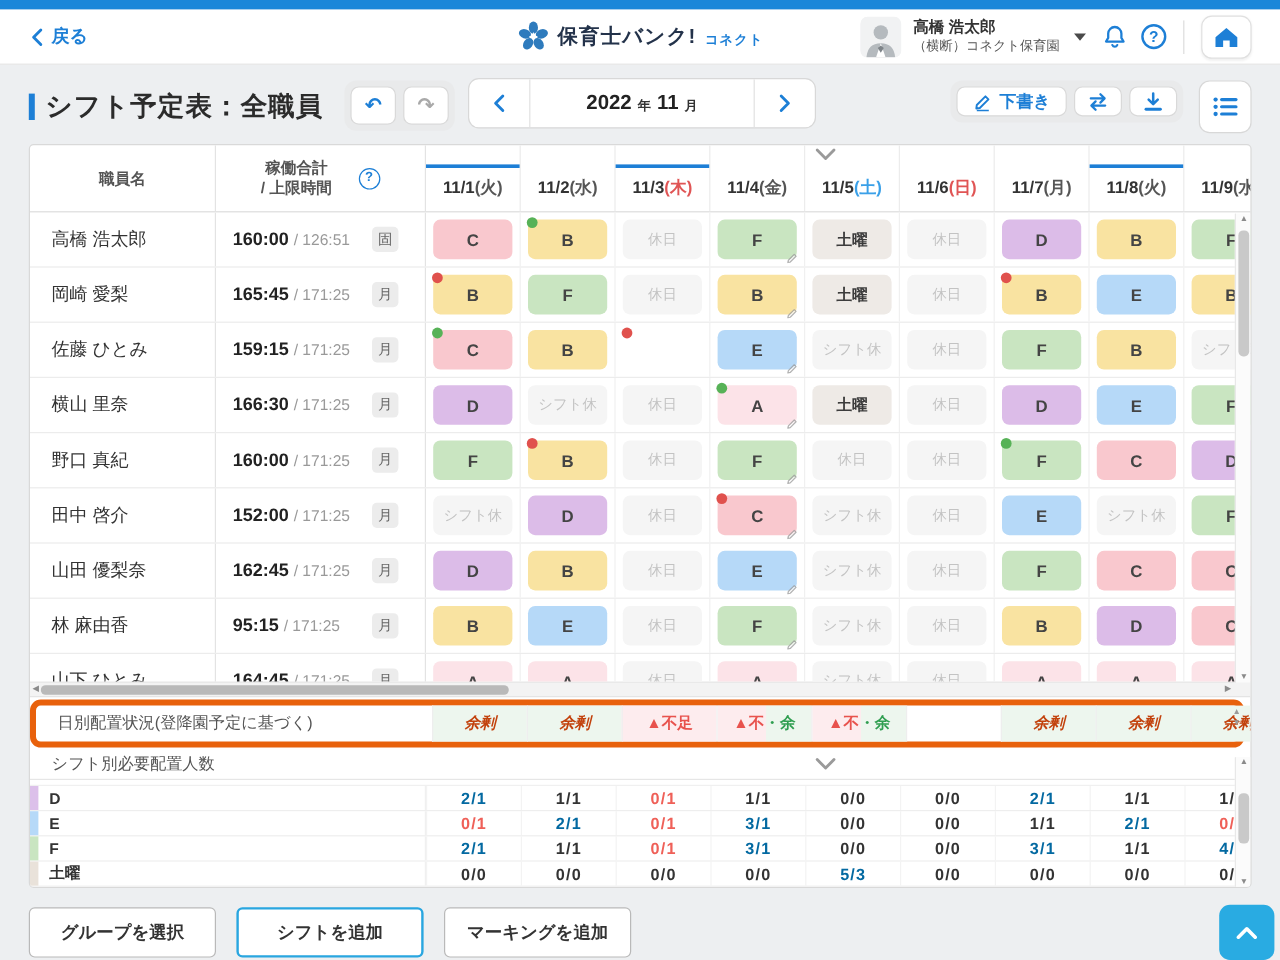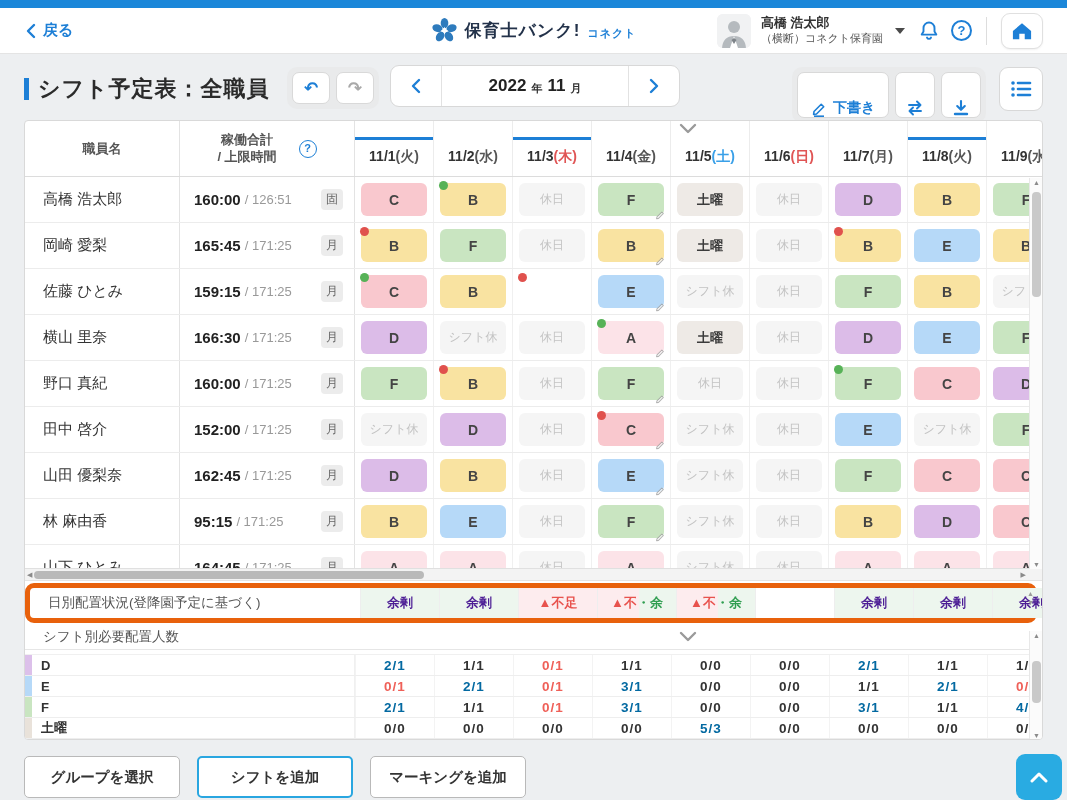--- a/index.html
+++ b/index.html
@@ -40,21 +40,21 @@
   .undoredo .gbtn { width:38px; height:32px; font-size:17px; font-weight:bold; }
   .undo { color:#1d7fd6; } .redo { color:#a9a9a9; }
   .datenav { position:absolute; left:390px; top:11px; width:290px; height:42px; background:#fff;
              border:1px solid #d8d8d8; border-radius:9px; display:flex; overflow:hidden; }
   .datenav .nav { width:50px; display:flex; align-items:center; justify-content:center; cursor:pointer; }
   .datenav .lab { flex:1; border-left:1px solid #e2e2e2; border-right:1px solid #e2e2e2;
                   display:flex; align-items:center; justify-content:center; gap:5px; }
   .ym { font-size:17px; font-weight:bold; color:#222; }
   .ymu { font-size:11px; font-weight:bold; color:#333; margin-top:4px; }
   .righttools { left:792px; top:13px; }
-  .righttools .gbtn { height:46px;align-items:flex-end; }
+  .righttools .gbtn { height:25px; }
   .draftbtn { padding:0 13px; gap:6px; font-size:14px; font-weight:bold; color:#1d7fd6; }
   .sqbtn { width:40px; }
   .listbtn { position:absolute; left:999px; top:13px; width:44px; height:44px; background:#fff;
              border:1px solid #d8d8d8; border-radius:9px; display:flex; align-items:center; justify-content:center; cursor:pointer; }
 
   
   .card { position:absolute; top:120px; left:24px; width:1019px; height:620px; background:#fff;
           border:1px solid #d9d9d9; border-radius:4px; overflow:hidden; }
   .grid { display:grid; grid-template-columns:155px 175px repeat(9,79px); width:1041px; }
   .chev-top { position:absolute; left:648px; top:1px; width:30px; height:14px; z-index:5; }
@@ -66,42 +66,42 @@
   .datecol { border-right:1px solid #ececec; flex-direction:column; justify-content:flex-end;
              padding-bottom:10px; cursor:pointer; }
   .datecol .mark { position:absolute; top:16px; left:0; right:0; height:3px; background:#1d7fd6; }
   .dlab { font-size:14px; font-weight:bold; color:#333; }
   .wt-n { color:#555; } .wt-sat { color:#3aa0e8; } .wt-sun,.wt-hol { color:#e05555; }
 
   .viewport { height:392px; overflow:hidden; position:relative; border-bottom:1px solid #e0e0e0; }
   .srow { height:46px; border-bottom:1px solid #ececec; }
   .ncell { display:flex; align-items:center; padding-left:18px; font-size:15px; color:#333;
            border-right:1px solid #e3e3e3; }
-  .hrs { display:flex; align-items:center; padding:0 11px 0 14px; border-right:1px solid #e3e3e3; gap:4px; }
+  .hrs { display:flex; align-items:center; padding:0 22px 0 14px; border-right:1px solid #e3e3e3; gap:4px; }
   .hrs b { font-size:15px; color:#222; }
   .hrs .lim { font-size:13px; color:#999; flex:1; }
   .badge { font-size:12px; color:#666; background:#ececec; border-radius:4px; padding:2px 5px; }
   .dcell { position:relative; border-right:1px solid #f0f0f0; display:flex; cursor:pointer; }
   .chip { flex:1; margin:6px; border-radius:6px; display:flex; align-items:center; justify-content:center;
           font-size:14px; font-weight:bold; color:#444; }
   .chip.off { background:#f5f5f5; color:#c3c3c3; font-size:12px; font-weight:normal; }
   .chip.sat { background:#eeeae6; color:#3c3c3c; font-size:13px; }
   .dot { position:absolute; width:9px; height:9px; border-radius:50%; top:4px; left:5px; }
   .pen { position:absolute; bottom:1px; right:4px; opacity:.75; }
 
   .hscroll { height:12px; background:#f3f3f3; position:relative; border-bottom:1px solid #e4e4e4; cursor:pointer; }
   .hthumb { position:absolute; left:9px; top:2px; width:390px; height:8px; background:#b9b9b9; border-radius:4px; }
   .harrow { position:absolute; top:0; font-size:7px; color:#8a8a8a; line-height:12px; }
 
   .statuswrap { margin:2px 4px 0 0; border:5px solid #e8610c; border-radius:9px; position:relative; width:1012px; }
   .statusgrid { grid-template-columns:330px repeat(9,79px); height:30px; }
   .stlabel { display:flex; align-items:center; padding-left:18px; font-size:13.5px; color:#555; }
   .scell { display:flex; align-items:center; justify-content:center; font-size:13px; font-weight:bold;
            border-left:1px solid #eee; }
-  .scell.s { background:#edf6ee; color:#4c1d95; }
+  .scell.s { background:#edf6ee; color:#c2410c;font-style:italic; }
   .scell.d { background:#fdecee; color:#e8524d; }
   .scell.m { background:linear-gradient(90deg,#fdecee 0 52%,#edf6ee 52% 100%); }
   .scell.m .p1 { color:#e8524d; } .scell.m .p2 { color:#2f9e50; }
   .spin { position:absolute; right:-2px; top:2px; display:flex; flex-direction:column; gap:2px;
           font-size:7px; color:#9a9a9a; line-height:1; }
 
   .sectionrow { height:25px; display:flex; align-items:center; padding-left:18px; font-size:13.5px;
                 color:#555; border-bottom:1px solid #e6e6e6; position:relative; margin-top:2px; }
   .sliver { height:5px; border-bottom:1px solid #f0f0f0; }
   .vrow { height:21px; border-bottom:1px solid #eee; }

